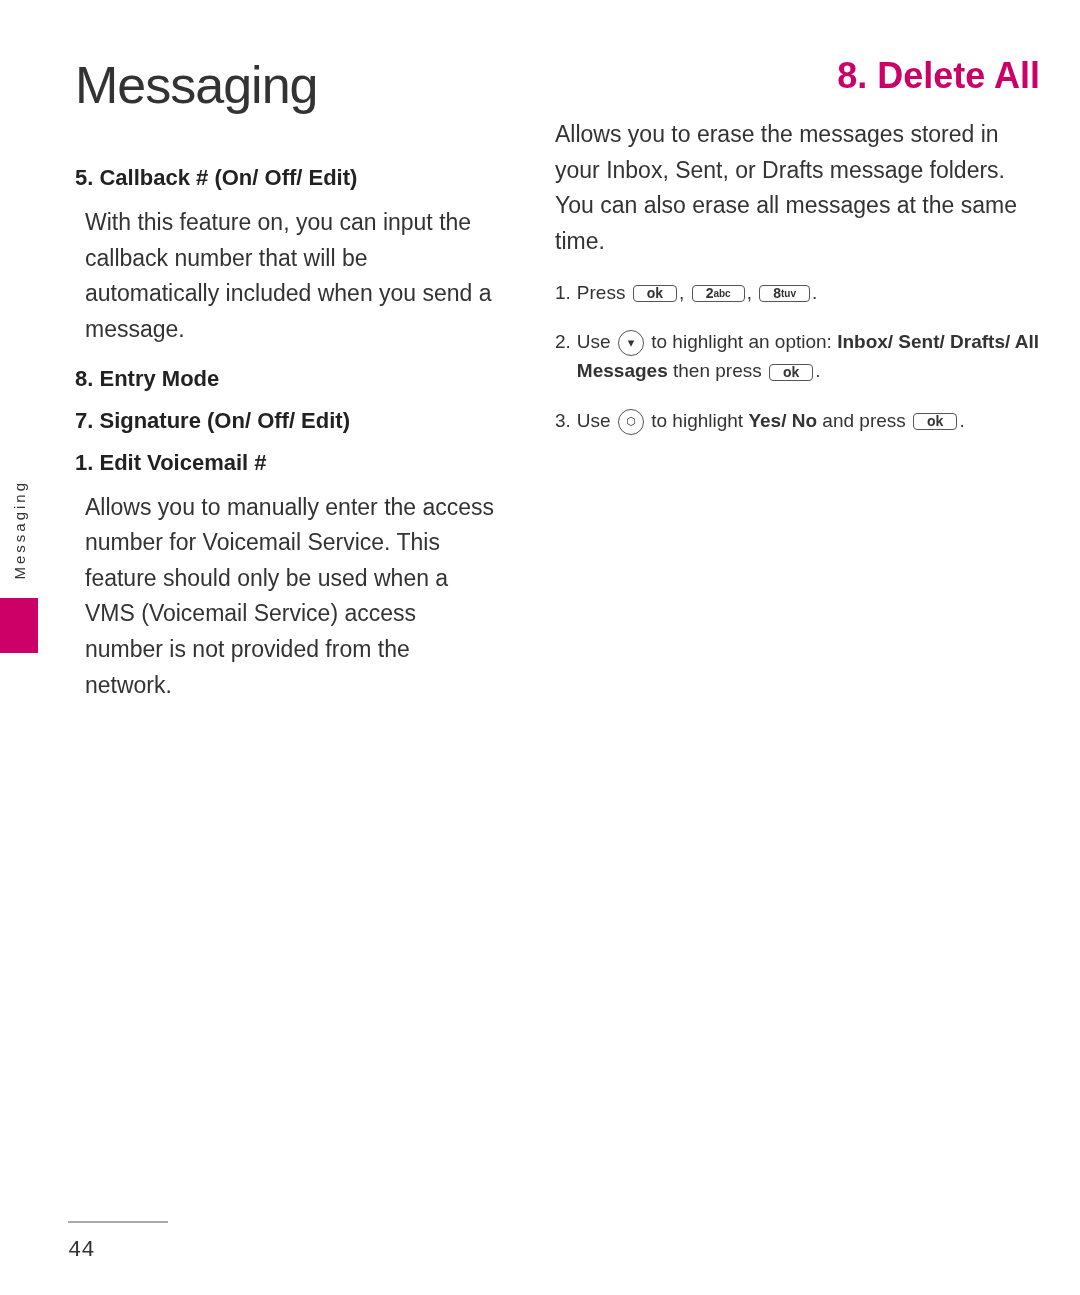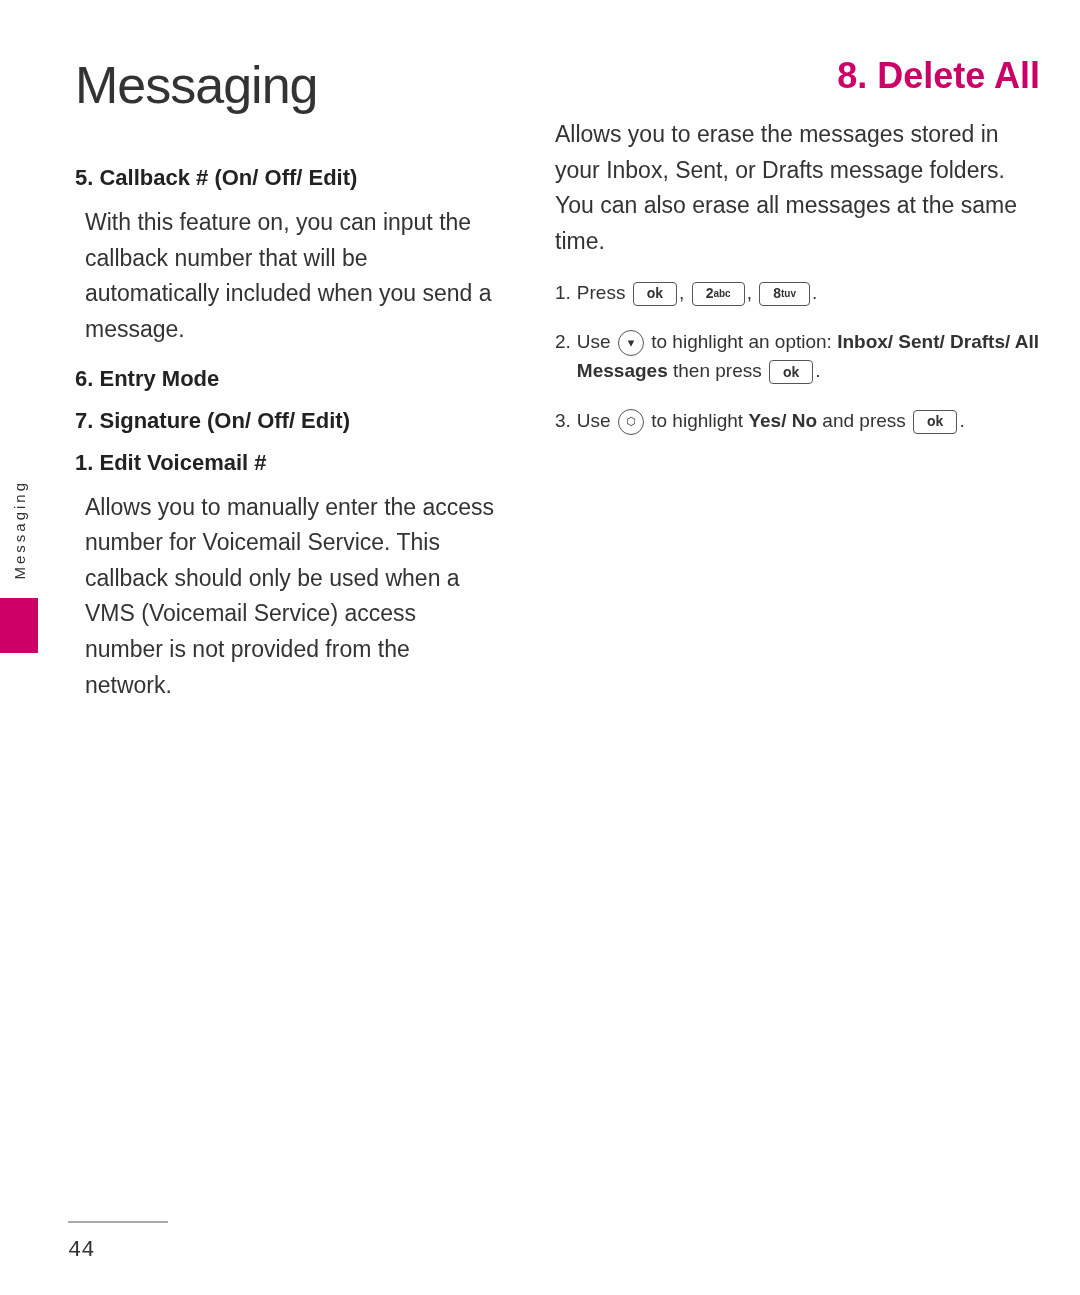--- a/index.html
+++ b/index.html
@@ -178,21 +178,21 @@
       align-items: center;
       justify-content: center;
       border: 1.5px solid #555;
       border-radius: 4px;
       padding: 1px 13px;
       font-size: 15px;
       font-weight: bold;
       color: #333;
       background: #fff;
       min-width: 30px;
-      height: 24px;
+      height: 17px;
       vertical-align: middle;
       margin: 0 2px;
     }
 
     .key-btn-ok {
       font-size: 14px;
       min-width: 32px;
     }
 
     .key-btn-num {
@@ -276,36 +276,36 @@
         <div class="section-heading">
           5. Callback # (On/ Off/ Edit)
         </div>
         <div class="body-text">
           With this feature on, you can input the callback number that will be automatically included when you send a message.
         </div>
       </div>
 
       <div>
         <div class="section-heading">
-          6. Entry Mode
+          8. Entry Mode
         </div>
       </div>
 
       <div>
         <div class="section-heading">
           7. Signature (On/ Off/ Edit)
         </div>
       </div>
 
       <div>
         <div class="section-heading">
           1. Edit Voicemail #
         </div>
         <div class="body-text">
-          Allows you to manually enter the access number for Voicemail Service. This callback should only be used when a VMS (Voicemail Service) access number is not provided from the network.
+          Allows you to manually enter the access number for Voicemail Service. This feature should only be used when a VMS (Voicemail Service) access number is not provided from the network.
         </div>
       </div>
 
     </div>
 
     <div class="right-column">
 
       <div class="section-heading-accent">
         8. Delete All
       </div>

